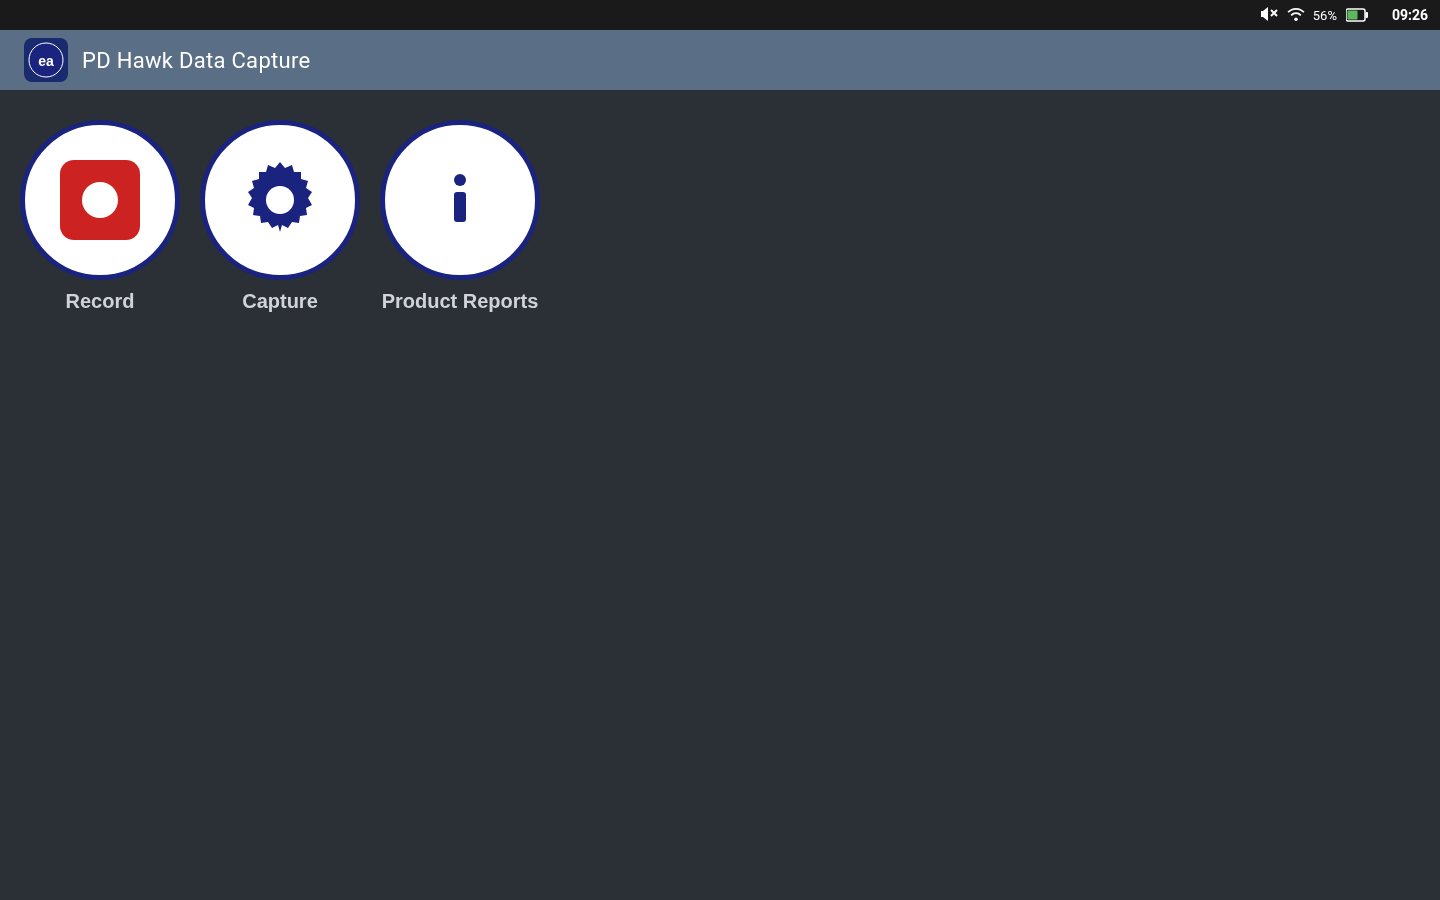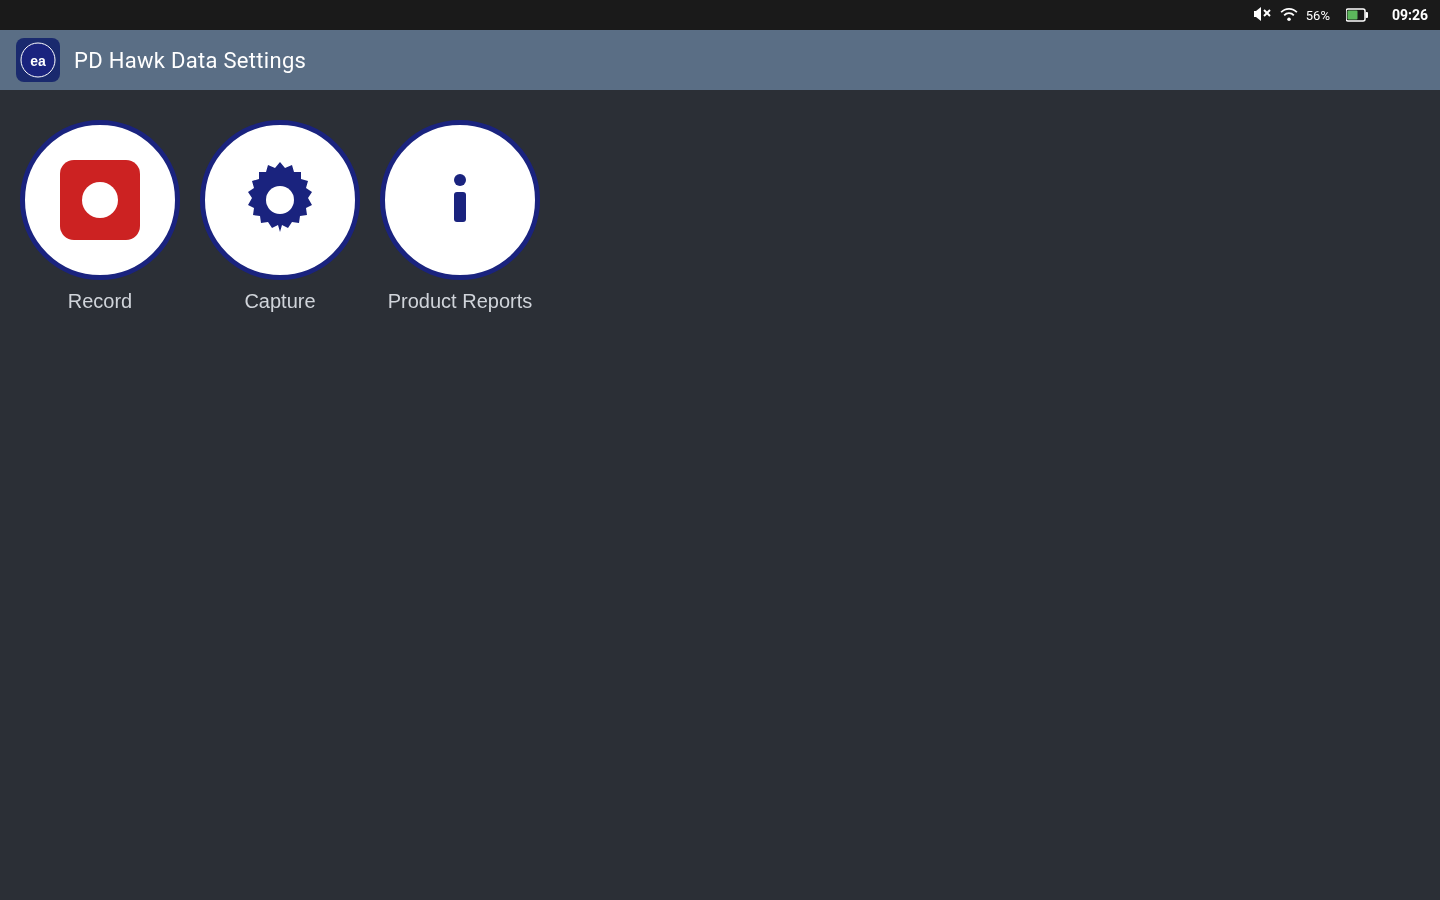--- a/index.html
+++ b/index.html
@@ -37,21 +37,21 @@
       margin-left: 16px;
     }
 
     
     #app-header {
       width: 100%;
       height: 60px;
       background-color: #5a6e85;
       display: flex;
       align-items: center;
-      padding: 0 16px;
+      padding: 0 24px;
       gap: 14px;
     }
 
     #app-logo {
       width: 44px;
       height: 44px;
       background-color: #1a2a6e;
       border-radius: 8px;
       display: flex;
       align-items: center;
@@ -109,21 +109,21 @@
       background-color: #ffffff;
       display: flex;
       align-items: center;
       justify-content: center;
       overflow: hidden;
     }
 
     .button-label {
       color: #d0d4da;
       font-size: 20px;
-      font-weight: 400;
+      font-weight: 700;
       text-align: center;
     }
 
     
     .record-icon-inner {
       width: 80px;
       height: 80px;
       background-color: #cc2222;
       border-radius: 14px;
       display: flex;
@@ -156,40 +156,40 @@
   </span>
 
   <span class="status-icon">
     <svg width="18" height="14" viewBox="0 0 20 16" fill="white">
       <path d="M10 12a2 2 0 1 1 0 4 2 2 0 0 1 0-4z"></path>
       <path d="M4.5 9.5C6 7.8 7.9 7 10 7s4 .8 5.5 2.5" stroke="white" stroke-width="2" fill="none"></path>
       <path d="M1 6C3.5 3.2 6.6 2 10 2s6.5 1.2 9 4" stroke="white" stroke-width="2" fill="none"></path>
     </svg>
   </span>
 
-  <span class="status-icon" style="display:inline-flex;align-items:center;gap:16px;">
+  <span class="status-icon" style="display:inline-flex;align-items:center;gap:9px;">
     <span style="font-size:13px;color:white;">56%</span>
     <svg width="22" height="14" viewBox="0 0 22 14">
       <rect x="0" y="1" width="19" height="12" rx="2" ry="2" stroke="white" stroke-width="1.5" fill="none"></rect>
       <rect x="19.5" y="4" width="2.5" height="6" rx="1" fill="white"></rect>
       <rect x="1.5" y="2.5" width="10" height="9" rx="1" fill="#5cb85c"></rect>
     </svg>
   </span>
   <span class="status-time">09:26</span>
 </div>
 
 <div id="app-header">
   <div id="app-logo">
     <svg width="36" height="36" viewBox="0 0 36 36">
       <circle cx="18" cy="18" r="17" fill="#1a237e" stroke="white" stroke-width="1"></circle>
 
       <text x="18" y="24" text-anchor="middle" fill="white" font-size="14" font-weight="bold" font-family="Arial">ea</text>
     </svg>
   </div>
-  <span id="app-title">PD Hawk Data Settings</span>
+  <span id="app-title">PD Hawk Data Capture</span>
 </div>
 
 <div id="main-content">
   <div id="buttons-row">
 
     <button class="app-button">
       <div class="circle-icon">
         <div class="record-icon-inner">
           <div class="record-dot"></div>
         </div>

